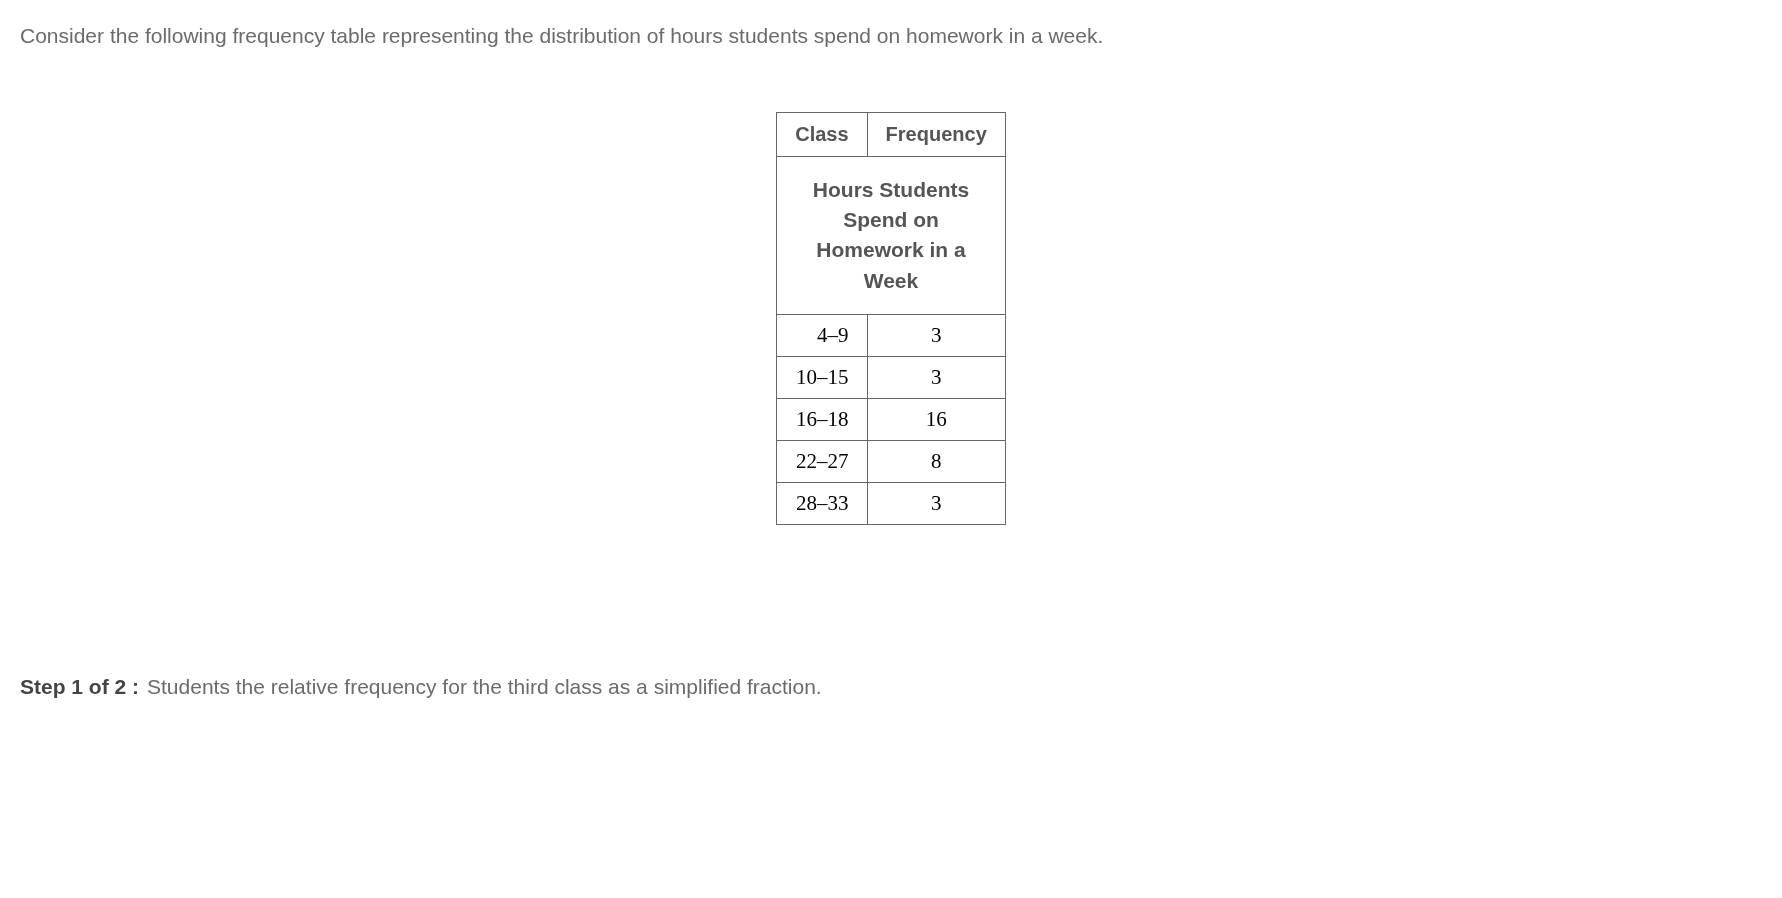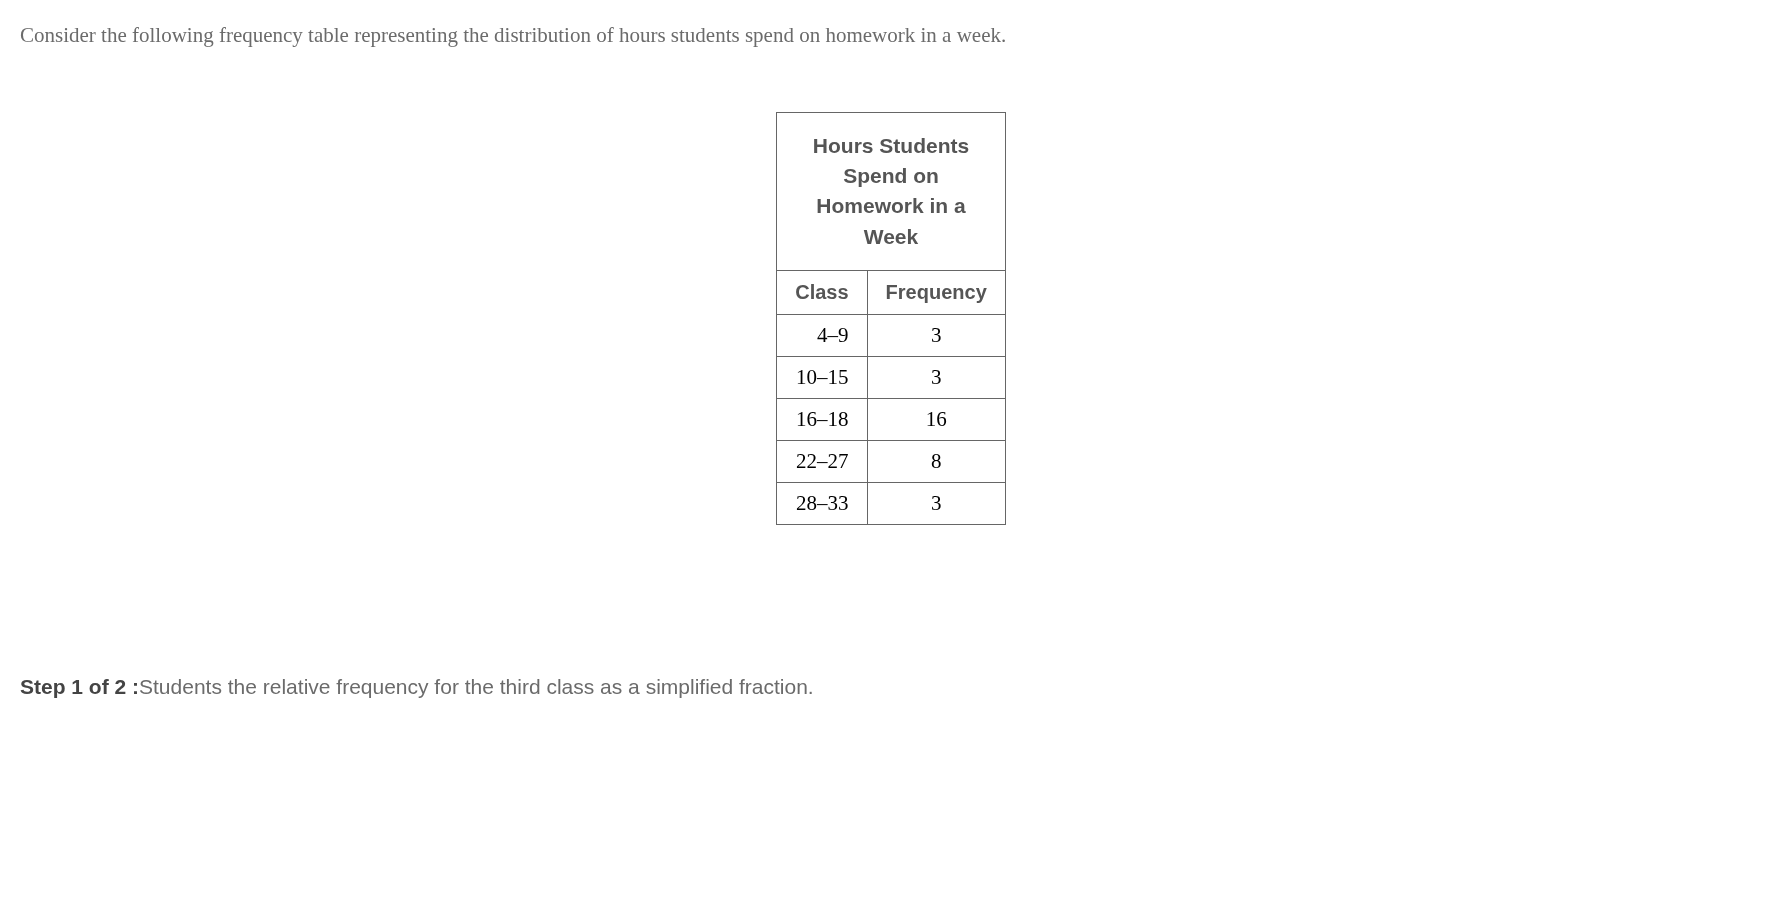--- a/index.html
+++ b/index.html
@@ -12,21 +12,20 @@
       background: #ffffff;
       padding: 20px;
       width: 1782px;
     }
     .prompt-text {
       color: #6b6b6b;
       font-size: 21px;
       font-weight: 400;
       line-height: 1.5;
       margin-bottom: 60px;
-      font-family: Liberation Serif, serif;
     }
     .table-container {
       display: flex;
       justify-content: center;
       margin-bottom: 150px;
     }
     .freq-table {
       border-collapse: collapse;
       border: 1px solid #666;
     }
@@ -56,20 +55,21 @@
     }
     .freq-table td.class-cell {
       text-align: right;
     }
     .freq-table td.freq-cell {
       text-align: center;
     }
     .step-container {
       display: flex;
       align-items: baseline;
+      gap: 8px;
     }
     .step-label {
       color: #444;
       font-weight: 700;
       font-size: 21px;
     }
     .step-text {
       color: #6b6b6b;
       font-weight: 400;
       font-size: 21px;
@@ -77,30 +77,30 @@
   </style>
 </head>
 <body>
 
 <div class="prompt-text">Consider the following frequency table representing the distribution of hours students spend on homework in a week.</div>
 
 <div class="table-container">
   <table class="freq-table">
     <thead>
       <tr>
+        <th class="col-header">Class</th>
+        <th class="col-header">Frequency</th>
+      </tr>
+      <tr>
         <th class="table-title" colspan="2">
           <span>Hours Students</span><br>
           <span>Spend on</span><br>
           <span>Homework in a</span><br>
           <span>Week</span>
         </th>
-      </tr>
-      <tr>
-        <th class="col-header">Class</th>
-        <th class="col-header">Frequency</th>
       </tr>
     </thead>
     <tbody>
       <tr>
         <td class="class-cell">4–9</td>
         <td class="freq-cell">3</td>
       </tr>
       <tr>
         <td class="class-cell">10–15</td>
         <td class="freq-cell">3</td>

